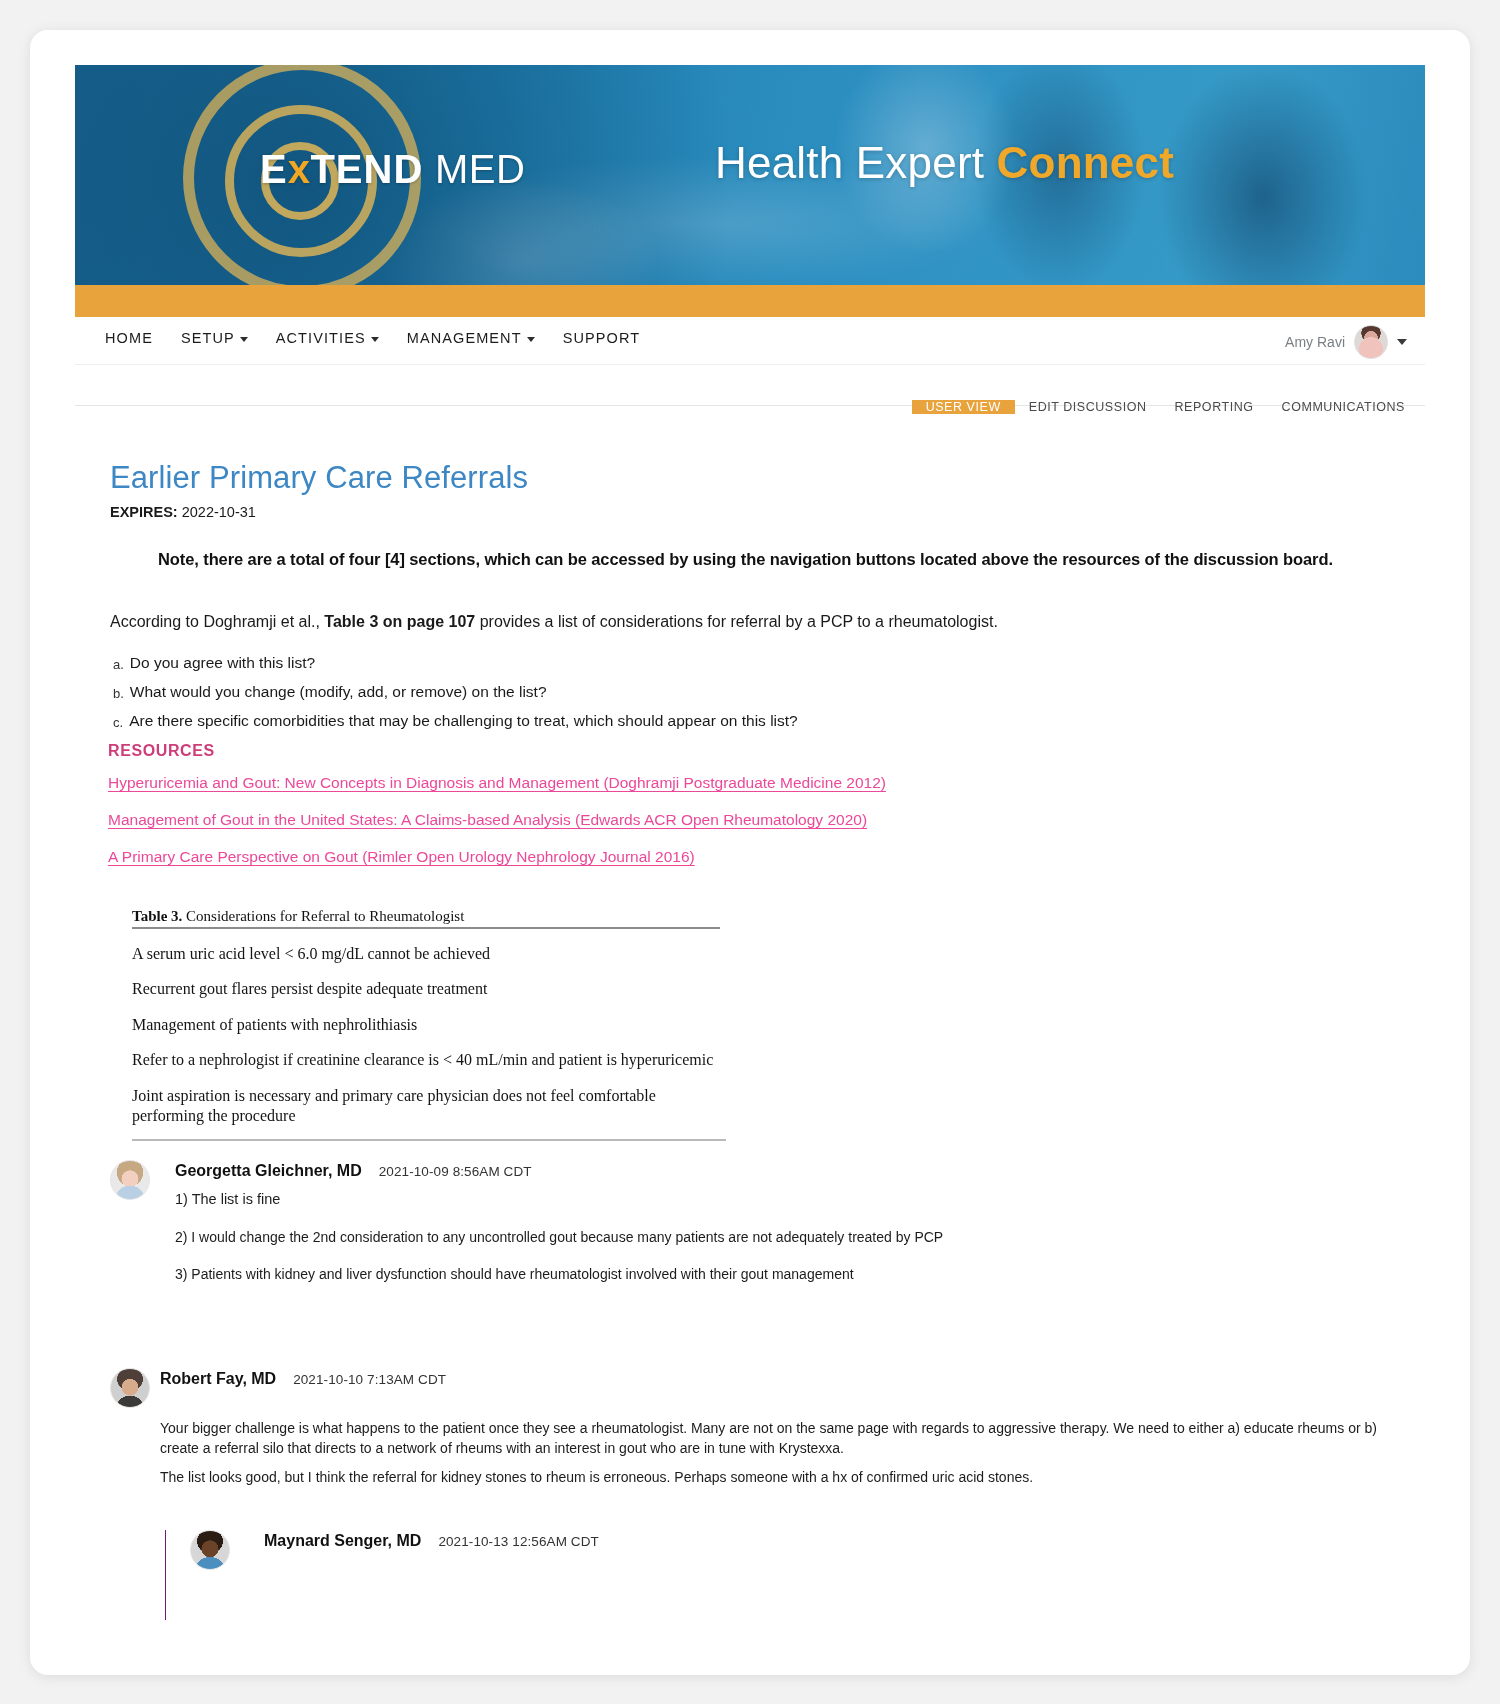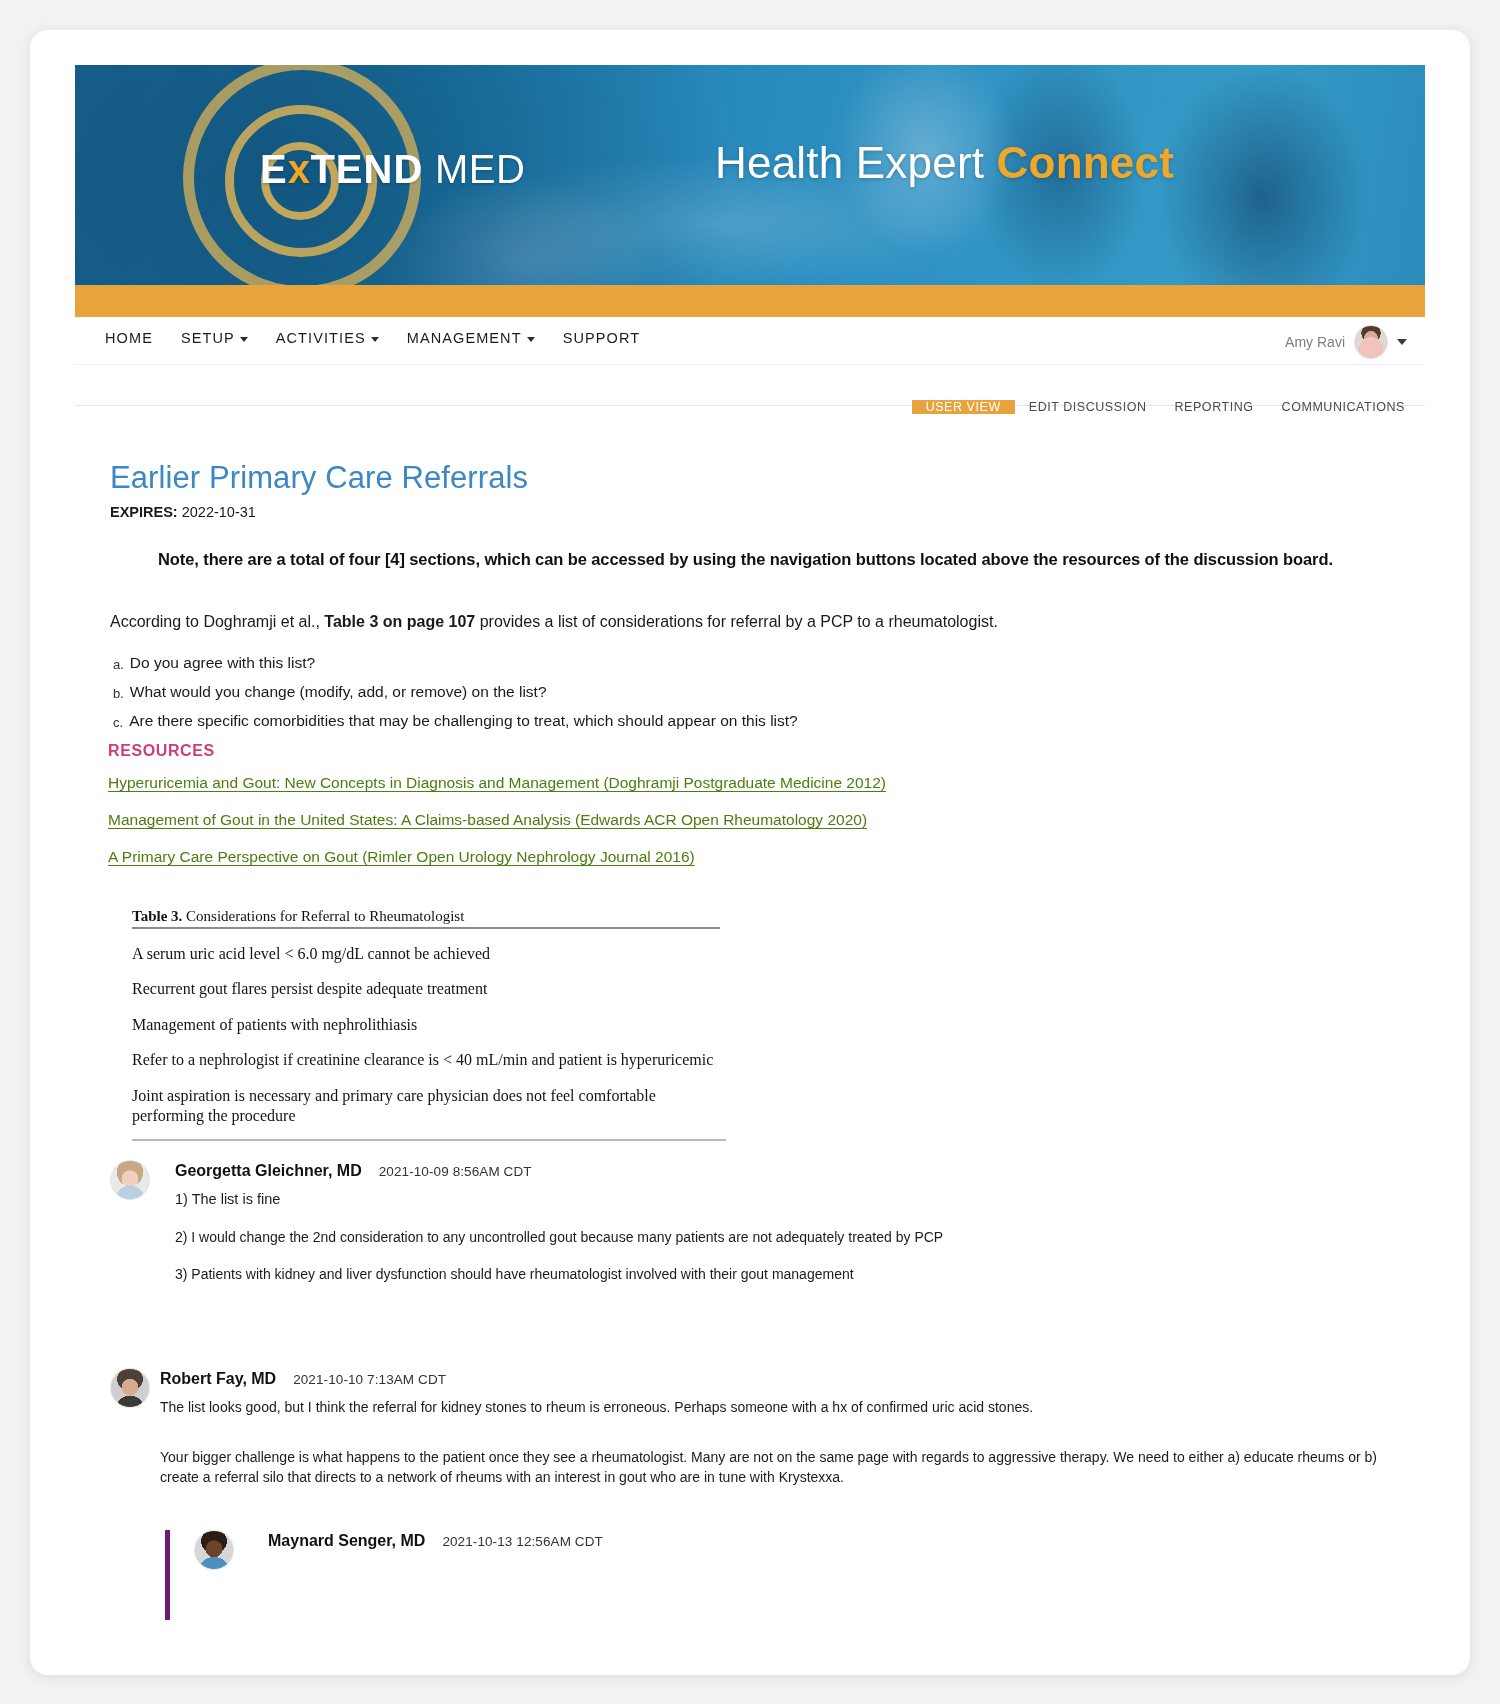--- a/index.html
+++ b/index.html
@@ -204,21 +204,21 @@
   .res-head {
     position: absolute; left: 33px; top: 312px;
     font-size: 16px; color: #cd3d7a; font-weight: 700;
     letter-spacing: 0.6px;
   }
   .res-links { position: absolute; left: 33px; top: 344px; }
   .res-links a {
     display: block;
     margin-top: 19px;
     font-size: 15.5px;
-    color: #4d7c0f;
+    color: #ec4899;
     text-decoration: underline;
     text-underline-offset: 3px;
   }
   .res-links a:first-child { margin-top: 0; }
 
   
   .table3 {
     position: absolute; left: 45px; top: 470px;
     width: 600px;
     padding: 0 0 0 12px;
@@ -266,21 +266,21 @@
   .c-time { font-size: 13.5px; color: #333; letter-spacing: 0.1px; }
   .c-body p {
     margin: 0; padding-top: 9px;
     font-size: 14.5px; color: #1c1c1c; line-height: 1.45;
   }
   .c-body p.small { font-size: 14px; }
   .c-1 { padding-left: 65px; padding-top: 2px; }
   .c-2 { padding-left: 50px; padding-top: 2px; }
   .reply {
     margin-left: 55px;
-    border-left: 5px solid #701a75;
+    border-left: 1px solid #701a75;
     padding-left: 24px;
   }
   .reply .c-avatar { left: 24px; }
   .reply .c-2 { padding-left: 74px; }
 </style>
 </head>
 <body>
 
 <div id="page">
   <div class="card">
@@ -382,22 +382,22 @@
         </div>
 
         <div class="comment" style="margin-top:83px; min-height:120px;">
           <div class="c-avatar av-b"></div>
           <div class="c-2">
             <div class="c-head">
               <span class="c-name">Robert Fay, MD</span>
               <span class="c-time">2021-10-10 7:13AM CDT</span>
             </div>
             <div class="c-body">
+              <p class="small" style="padding-top:30px; max-width:1245px;">Your bigger challenge is what happens to the patient once they see a rheumatologist.  Many are not on the same page with regards to aggressive therapy. We need to either a) educate rheums or b) create a referral silo that directs to a network of rheums with an interest in gout who are in tune with Krystexxa.</p>
               <p class="small">The list looks good, but I think the referral for kidney stones to rheum is erroneous.  Perhaps someone with a hx of confirmed uric acid stones.</p>
-              <p class="small" style="padding-top:30px; max-width:1245px;">Your bigger challenge is what happens to the patient once they see a rheumatologist.  Many are not on the same page with regards to aggressive therapy. We need to either a) educate rheums or b) create a referral silo that directs to a network of rheums with an interest in gout who are in tune with Krystexxa.</p>
             </div>
           </div>
         </div>
 
         <div class="comment reply" style="margin-top:42px; min-height:90px;">
           <div class="c-avatar av-c"></div>
           <div class="c-2">
             <div class="c-head">
               <span class="c-name">Maynard Senger, MD</span>
               <span class="c-time">2021-10-13 12:56AM CDT</span>

